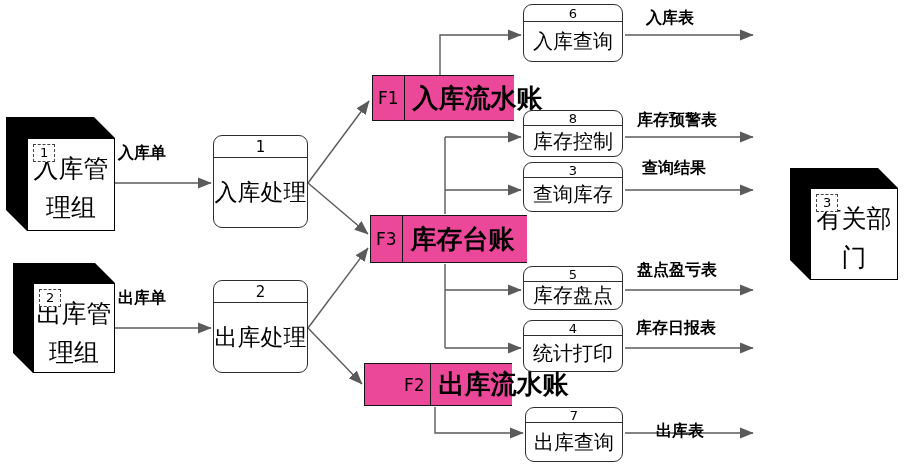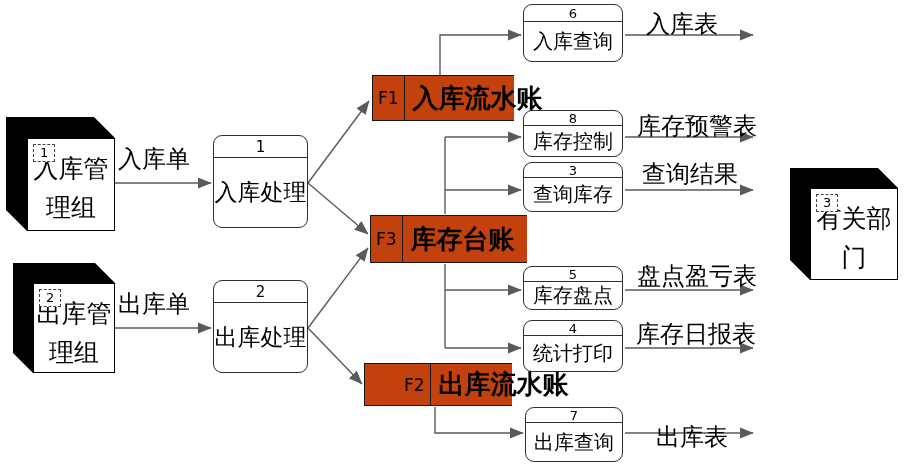--- a/index.html
+++ b/index.html
@@ -11,36 +11,36 @@
   .proc{position:absolute;border:1.6px solid #2e2e2e;border-radius:9px;background:#fff;
         display:flex;flex-direction:column;box-sizing:border-box;}
   .proc-num{border-bottom:1.4px solid #2e2e2e;text-align:center;font-size:13px;
             display:flex;align-items:center;justify-content:center;}
   .proc-body{flex:1;display:flex;align-items:center;justify-content:center;
              font-size:20px;white-space:nowrap;}
   .proc-lg .proc-num{font-size:15px;}
   .proc-lg .proc-body{font-size:23px;}
 
   
-  .store{position:absolute;border:1.6px solid #161616;border-right:none;background:#c2410c;
+  .store{position:absolute;border:1.6px solid #161616;border-right:none;background:#ec4899;
          display:flex;box-sizing:border-box;}
   .store-id{border-right:1.6px solid #161616;display:flex;align-items:center;
             justify-content:center;font-size:17px;padding:0 5px;}
   .store-name{display:flex;align-items:center;font-weight:bold;font-size:26px;
               padding-left:8px;white-space:nowrap;}
 
   
   .face{position:absolute;background:#fff;border:1.7px solid #000;box-sizing:border-box;
         text-align:center;}
   .ent-num{position:absolute;top:5px;left:5px;border:1px dashed #444;font-size:13px;
            line-height:16px;padding:0 6px;background:#fff;}
   .ent-name{margin-top:11px;font-size:25px;line-height:1.55;white-space:pre-line;}
 
   
-  .flow-label{position:absolute;font-weight:normal;font-size:24px;white-space:nowrap;}
+  .flow-label{position:absolute;font-weight:bold;font-size:16px;white-space:nowrap;}
 </style>
 </head>
 <body>
 
 <div class="canvas">
 
   <svg class="wires" viewBox="0 0 907 470" xmlns="http://www.w3.org/2000/svg">
     <defs>
       <marker id="arw" viewBox="0 0 10 8" refX="9.5" refY="4" markerWidth="10" markerHeight="8" orient="auto">
         <path d="M0,0 L10,4 L0,8 z" fill="#5a5a5a"></path>

